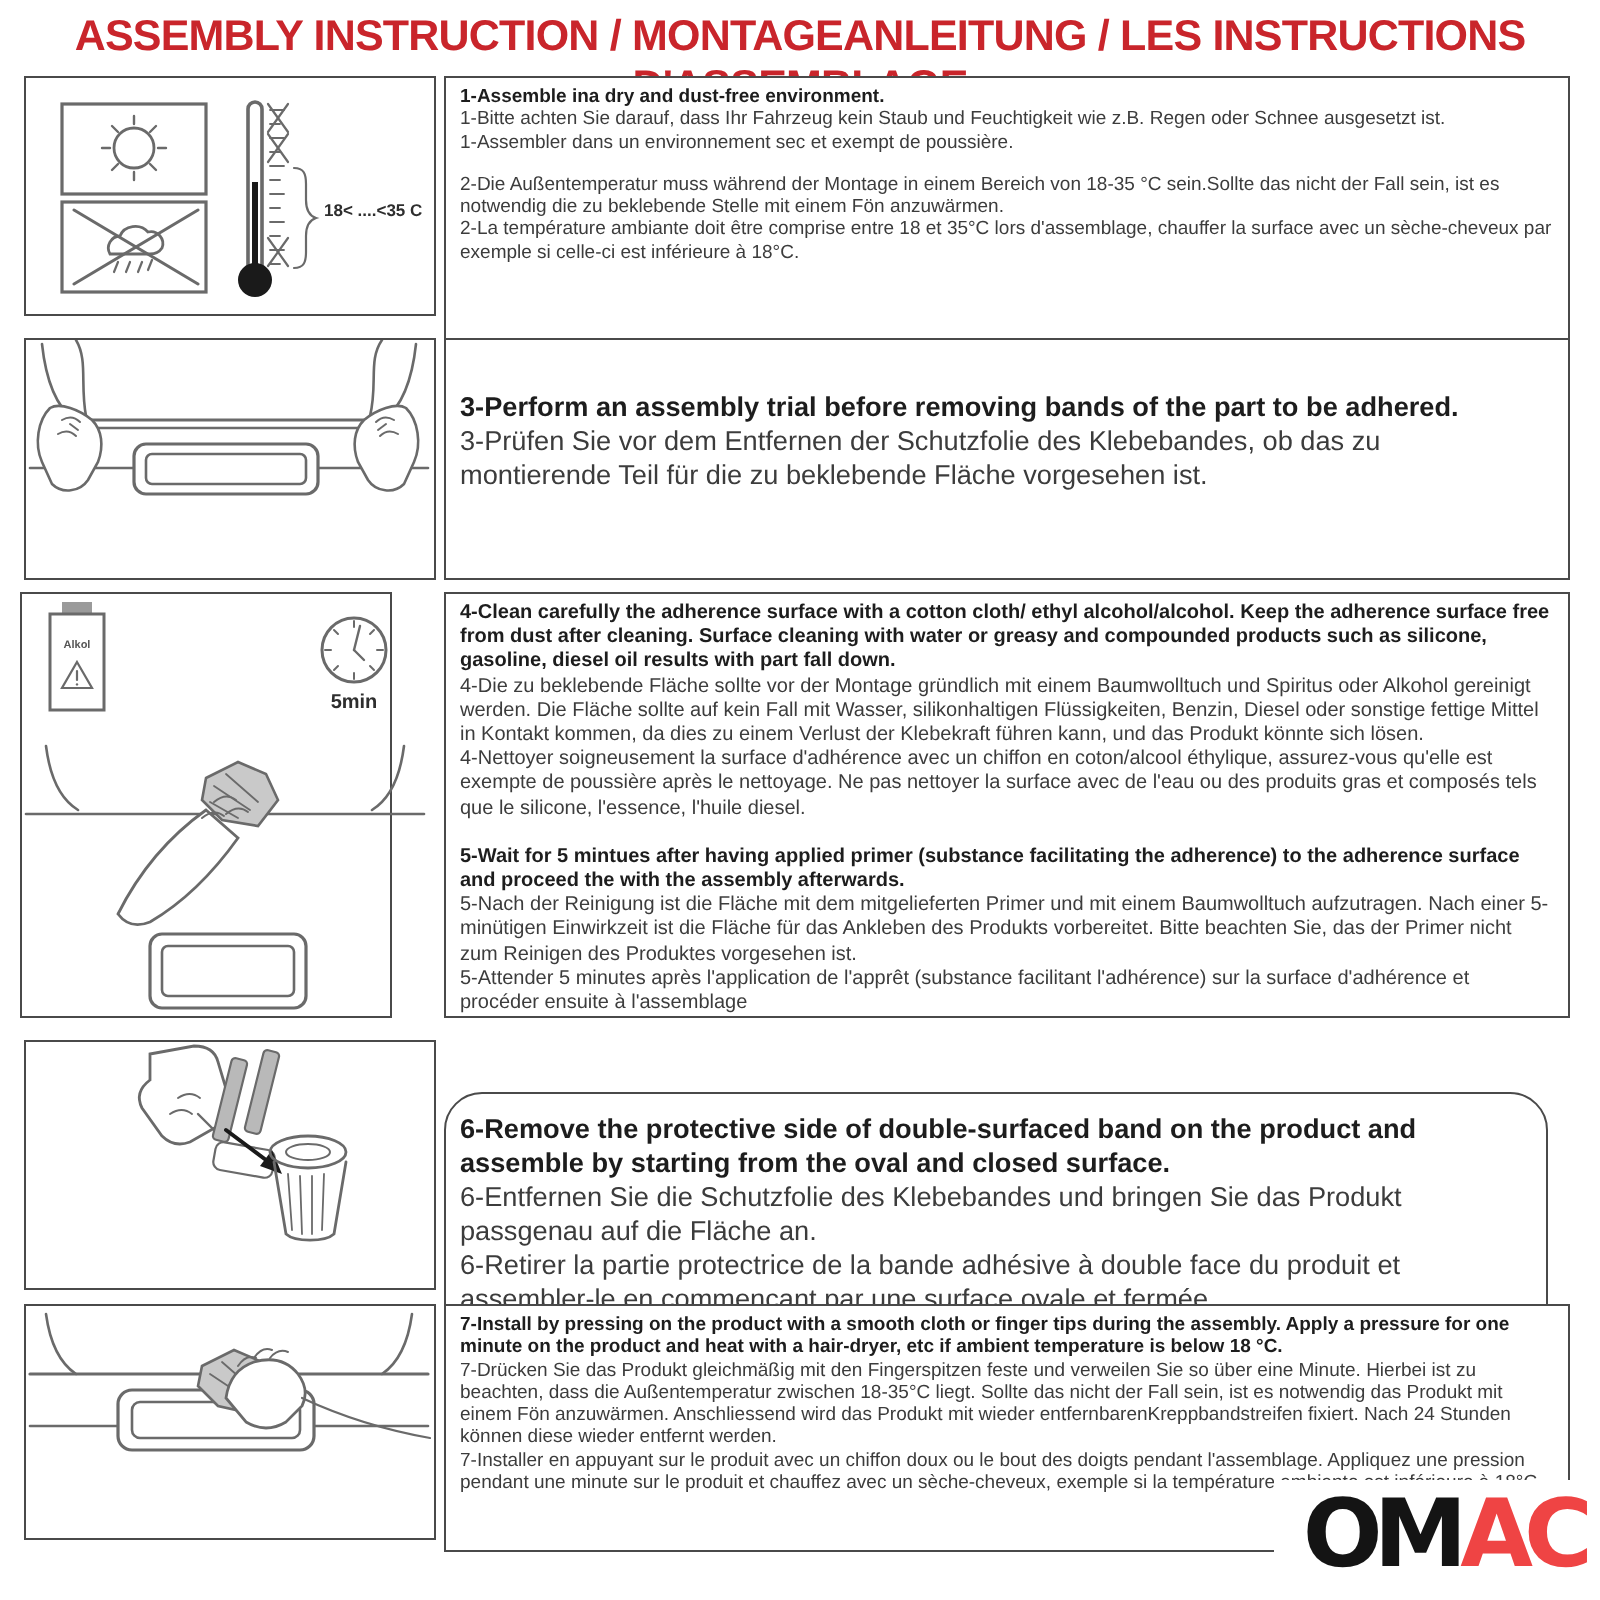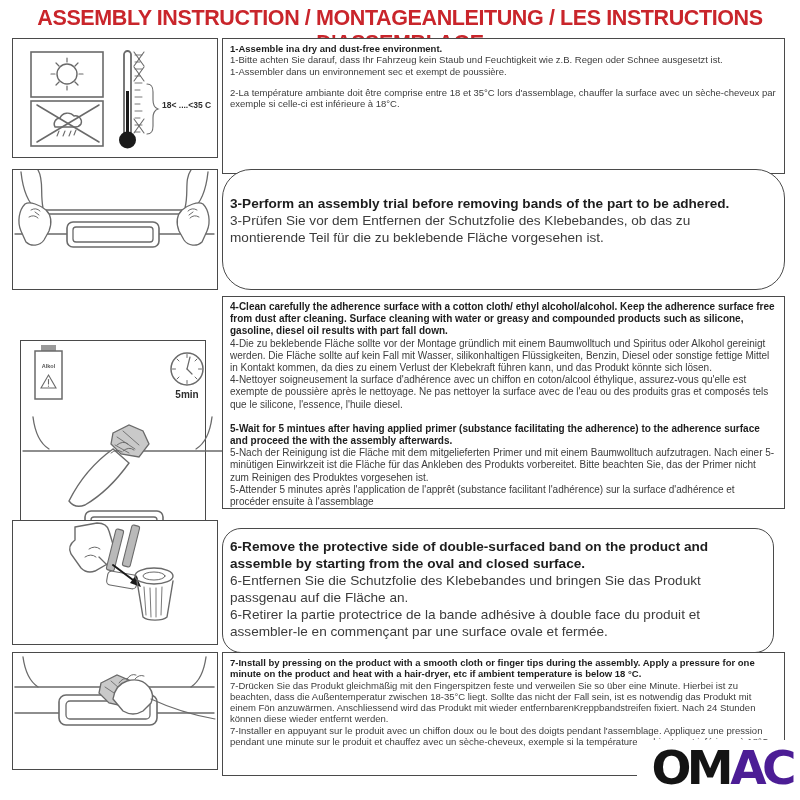--- a/index.html
+++ b/index.html
@@ -19,21 +19,21 @@
   .narrow{max-width:514px;}
   .pad-top-lg{padding-top:25px;}
   .pad-top-md{padding-top:9px;}
   svg{display:block;}
   svg text{font-family:"Liberation Sans",sans-serif;}
   .logo{position:absolute;top:740px;right:8px;height:54px;background:#fff;
         padding-left:14px;display:flex;align-items:center;
         font-family:"DejaVu Sans",sans-serif;font-weight:bold;font-size:47px;
         letter-spacing:-4.5px;line-height:1;}
   .logo .lb{color:#141414;}
-  .logo .lr{color:#4c1d95;margin-left:1px;}
+  .logo .lr{color:#ef4444;margin-left:1px;}
 </style>
 </head>
 <body>
 
 <div id="page">
 
   <div class="title">ASSEMBLY INSTRUCTION / MONTAGEANLEITUNG / LES INSTRUCTIONS D'ASSEMBLAGE</div>
 
   <div class="box" style="left:12px;top:38px;width:206px;height:120px;">
     <svg width="203" height="116" viewBox="0 0 203 116">
@@ -105,20 +105,21 @@
     </svg>
   </div>
 
   <div class="box cell s-sm" style="left:222px;top:38px;width:563px;height:136px;">
     <div class="sec">
       <div class="en">1-Assemble ina dry and dust-free environment.</div>
       <div>1-Bitte achten Sie darauf, dass Ihr Fahrzeug kein Staub und Feuchtigkeit wie z.B. Regen oder Schnee ausgesetzt ist.</div>
       <div>1-Assembler dans un environnement sec et exempt de poussière.</div>
     </div>
     <div class="sec gap-sm">
+      <div>2-Die Außentemperatur muss während der Montage in einem Bereich von 18-35 °C sein.Sollte das nicht der Fall sein, ist es notwendig die zu beklebende Stelle mit einem Fön anzuwärmen.</div>
       <div>2-La température ambiante doit être comprise entre 18 et 35°C lors d'assemblage, chauffer la surface avec un sèche-cheveux par exemple si celle-ci est inférieure à 18°C.</div>
     </div>
   </div>
 
   <div class="box" style="left:12px;top:169px;width:206px;height:121px;">
     <svg width="203" height="117" viewBox="0 0 203 117">
       <g fill="none" stroke="#6a6a6a" stroke-width="1.3" stroke-linecap="round">
         <path d="M8,2 q3,28 16,38"></path>
         <path d="M195,2 q-3,28 -16,38"></path>
         <line x1="2" y1="64" x2="201" y2="64"></line>
@@ -141,28 +142,28 @@
         <g>
           <path d="M190,34 c6,6 8,18 4,27 l-5,11 c-5,5 -14,4 -18,-2 l-5,-9 c-3,-8 -2,-16 3,-21 c6,-5 16,-9 21,-6 z" fill="#fff"></path>
           <path d="M184,40 q-5,-3 -9,1" stroke-width="1"></path>
           <path d="M186,47 q-5,-3 -9,1" stroke-width="1"></path>
           <path d="M180,42 l-4,3" stroke-width="1"></path>
         </g>
       </g>
     </svg>
   </div>
 
-  <div class="box cell s-lg pad-top-lg" style="left:222px;top:169px;width:563px;height:121px;border-radius:29px;">
+  <div class="box cell s-lg pad-top-lg" style="left:222px;top:169px;width:563px;height:121px;">
     <div class="sec narrow">
       <div class="en">3-Perform an assembly trial before removing bands of the part to be adhered.</div>
       <div>3-Prüfen Sie vor dem Entfernen der Schutzfolie des Klebebandes, ob das zu montierende Teil für die zu beklebende Fläche vorgesehen ist.</div>
     </div>
   </div>
 
-  <div class="box" style="left:20px;top:296px;width:186px;height:213px;margin-top:44px;">
+  <div class="box" style="left:10px;top:296px;width:186px;height:213px;">
     <svg width="203" height="209" viewBox="0 0 203 209">
       <g fill="none" stroke="#6a6a6a" stroke-width="1.3" stroke-linecap="round">
 
         <g>
           <rect x="20" y="4" width="15" height="6" fill="#9a9a9a" stroke="none"></rect>
           <rect x="14" y="10" width="27" height="48" stroke-width="1.5"></rect>
           <text x="27.5" y="27" font-size="5.5" font-weight="bold" text-anchor="middle" fill="#555" stroke="none">Alkol</text>
           <path d="M27.5,34 l7.5,13 h-15 z" stroke-width="1.1"></path>
           <line x1="27.5" y1="38.5" x2="27.5" y2="43" stroke-width="1.1"></line>
           <circle cx="27.5" cy="45.2" r="0.6" fill="#6a6a6a" stroke="none"></circle>
@@ -248,21 +249,21 @@
             <line x1="131" y1="66" x2="133" y2="94"></line>
               <line x1="137" y1="67" x2="138" y2="96"></line>
             <line x1="143" y1="67" x2="143" y2="96"></line>
               <line x1="149" y1="66" x2="148" y2="94"></line>
           </g>
         </g>
       </g>
     </svg>
   </div>
 
-  <div class="box cell s-lg pad-top-md" style="left:222px;top:528px;width:552px;height:125px;border-radius:19px;">
+  <div class="box cell s-lg pad-top-md" style="left:222px;top:546px;width:552px;height:125px;border-radius:19px;">
     <div class="sec narrow">
       <div class="en">6-Remove the protective side of double-surfaced band on the product and assemble by starting from the oval and closed surface.</div>
       <div>6-Entfernen Sie die Schutzfolie des Klebebandes und bringen Sie das Produkt passgenau auf die Fläche an.</div>
       <div>6-Retirer la partie protectrice de la bande adhésive à double face du produit et assembler-le en commençant par une surface ovale et fermée.</div>
     </div>
   </div>
 
   <div class="box" style="left:12px;top:652px;width:206px;height:118px;">
     <svg width="203" height="114" viewBox="0 0 203 114">
       <g fill="none" stroke="#6a6a6a" stroke-width="1.3" stroke-linecap="round">

